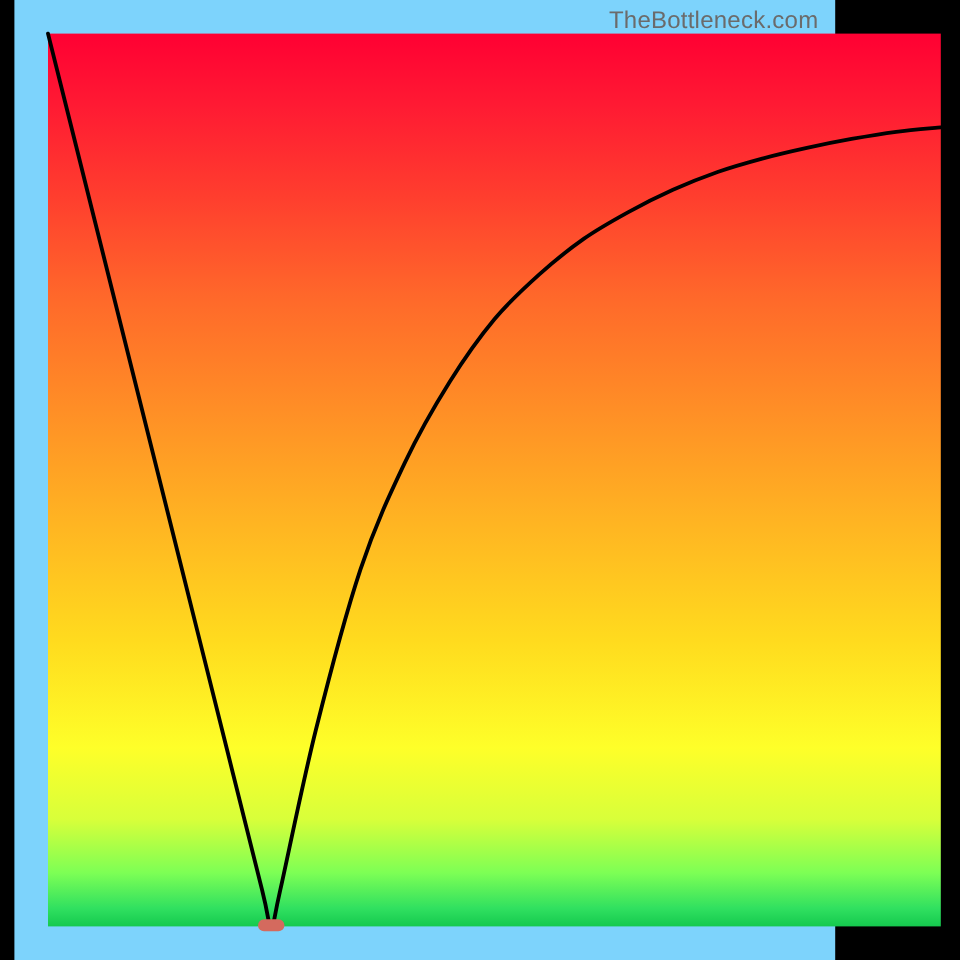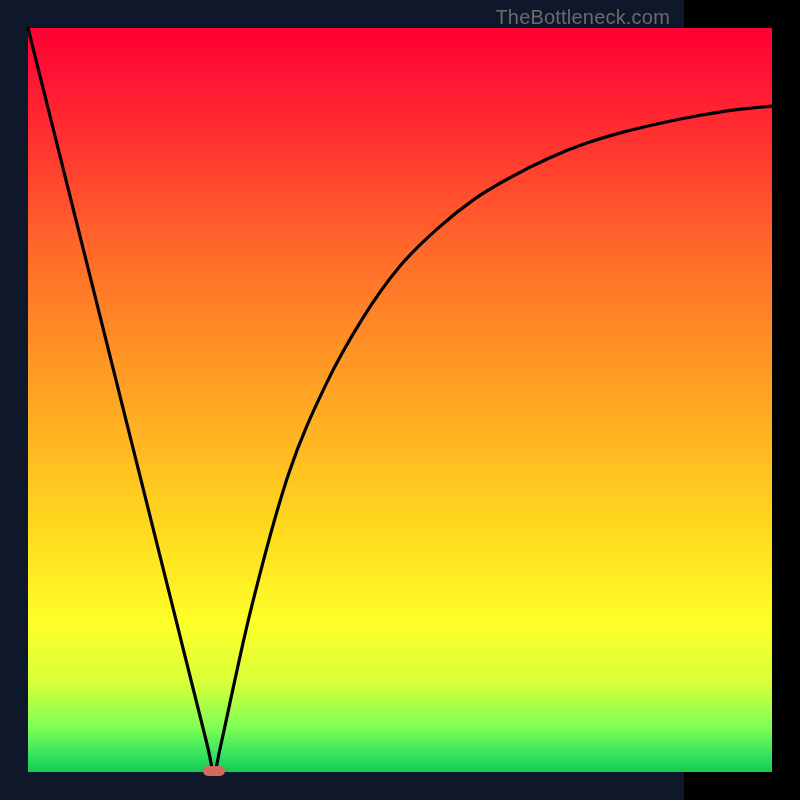--- a/index.html
+++ b/index.html
@@ -6,25 +6,25 @@
     margin: 0;
     padding: 0;
     width: 800px;
     height: 800px;
     background: #000;
     overflow: hidden;
     font-family: Arial, Helvetica, sans-serif;
   }
   .frame {
     position: absolute;
-    left: 0;
+    left: 12px;
     top: 0;
     width: 684px;
     height: 800px;
-    background: #0f172a;
+    background: #7dd3fc;
   }
   .plot {
     position: absolute;
     left: 28px;
     top: 28px;
     width: 744px;
     height: 744px;
     
     background: linear-gradient(to bottom,
       #ff0033 0%,

